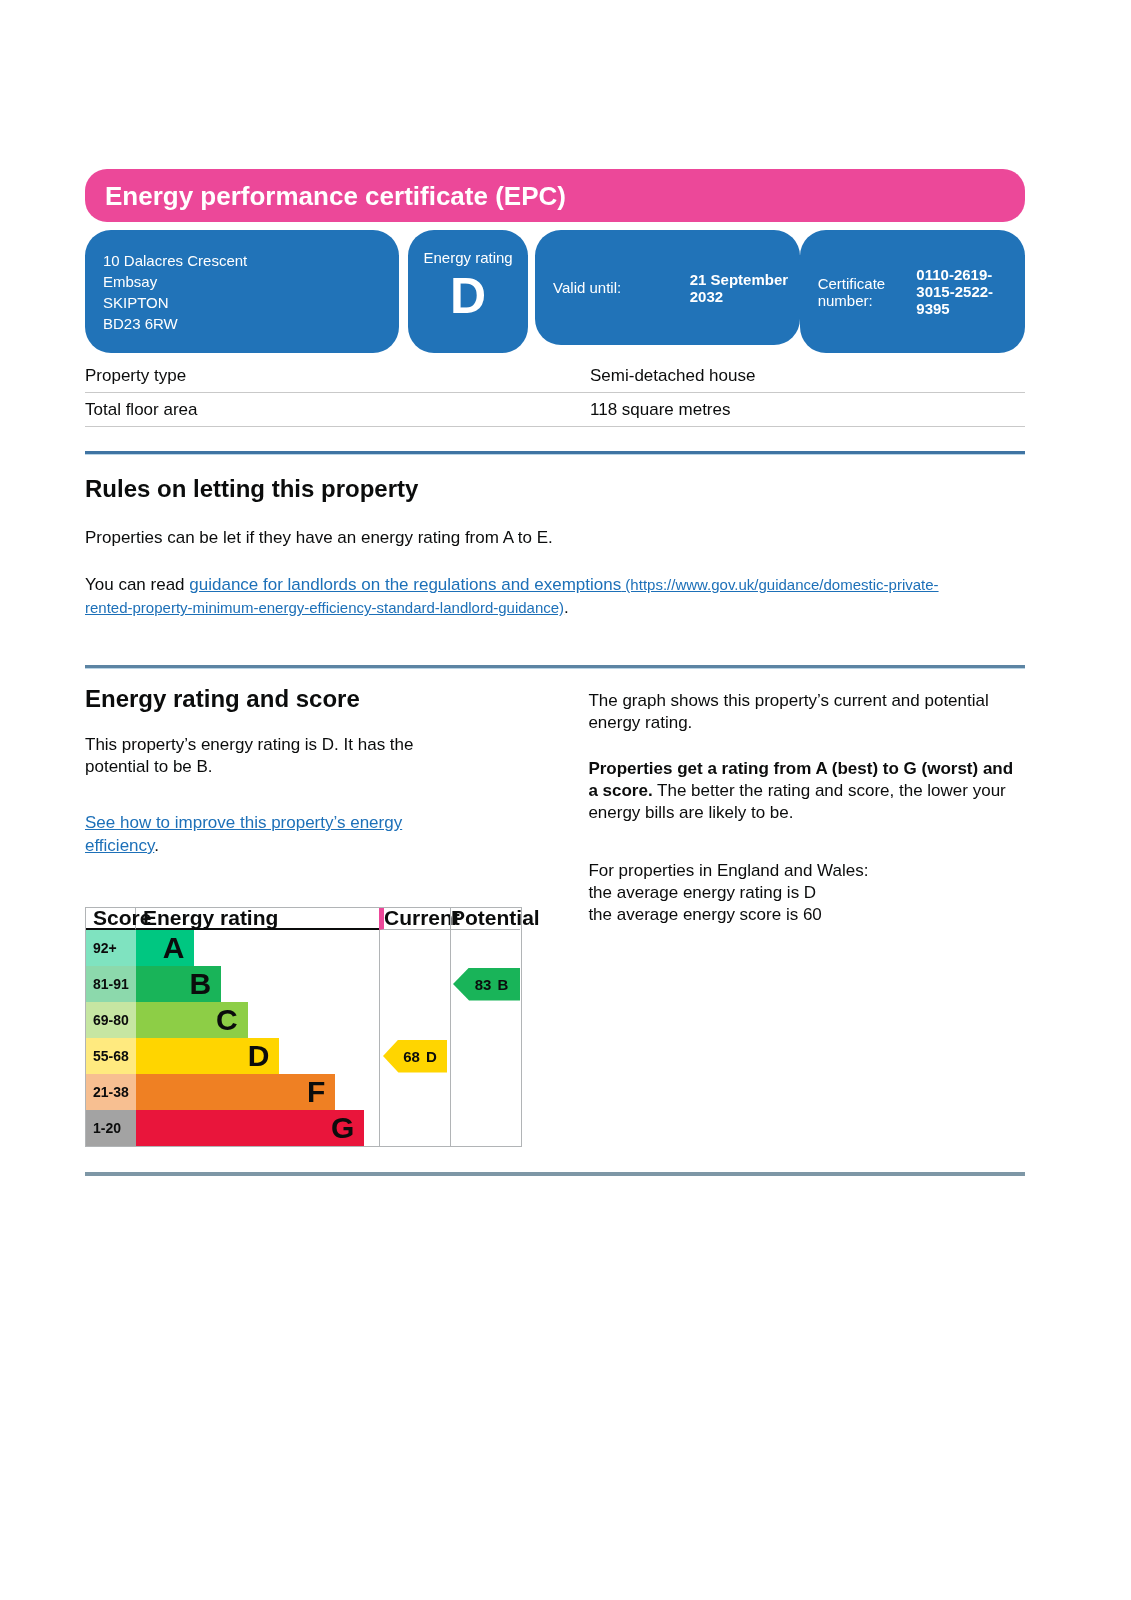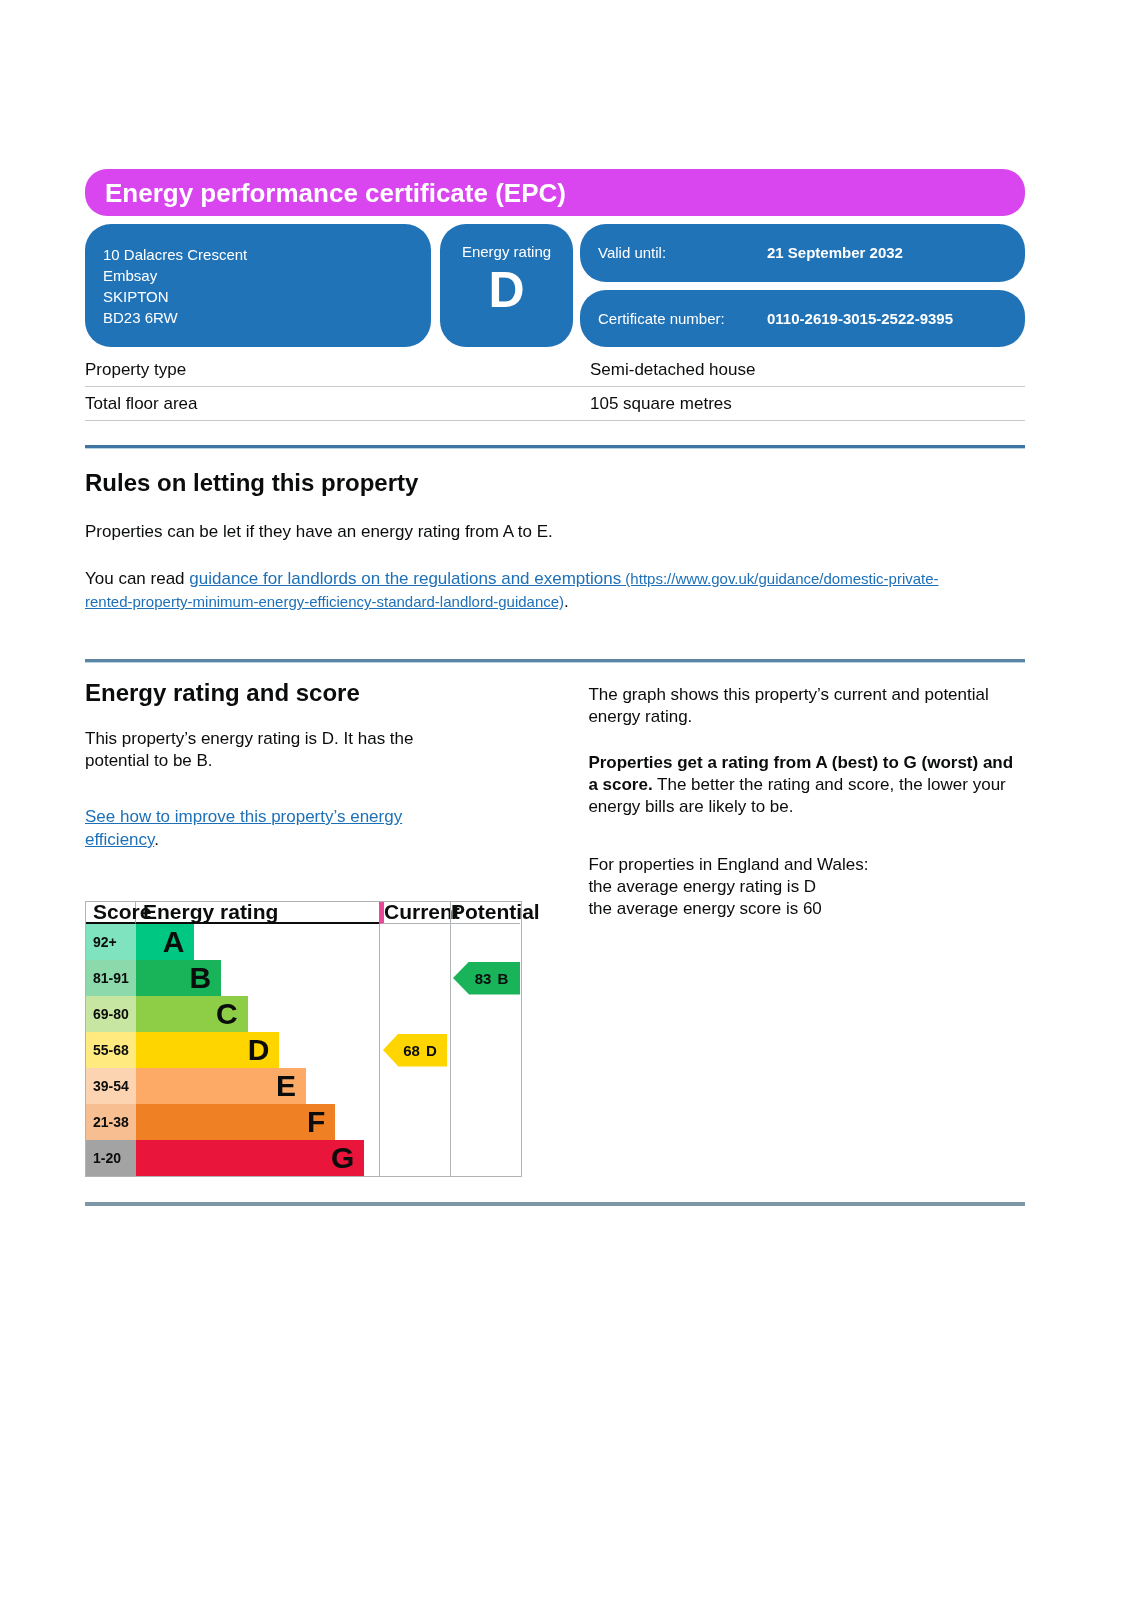--- a/index.html
+++ b/index.html
@@ -1,32 +1,32 @@
 <!DOCTYPE html>
 <html><head>
 <meta charset="utf-8">
 <style>
   html,body{margin:0;padding:0;background:#ffffff;}
   .page{position:relative;width:1131px;height:1600px;background:#ffffff;
         font-family:"Liberation Sans","DejaVu Sans",sans-serif;color:#0b0c0c;overflow:hidden;}
   .content{position:absolute;left:85px;top:169px;width:940px;}
 
   
-  .title-bar{background:#d946ef;height:47px;display:flex;align-items:center;border-radius:22px;}
+  .title-bar{background:#ec4899;height:53px;display:flex;align-items:center;border-radius:22px;}
   .title-bar h1{color:#ffffff;font-size:26px;font-weight:bold;margin:0 0 0 20px;line-height:1;}
 
   
   .summary-row{display:flex;margin-top:8px;height:123px;}
   .blue{background:#2173b8;color:#ffffff;border-radius:26px;}
   .addr-box{width:346px;margin-right:9px;box-sizing:border-box;padding:20px 0 0 18px;
             font-size:15px;line-height:21px;}
   .rating-box{width:133px;margin-right:7px;text-align:center;box-sizing:border-box;}
   .rating-label{font-size:15px;margin-top:19px;}
   .rating-letter{font-size:50px;font-weight:bold;line-height:56px;margin-top:2px;}
-  .validity-col{flex:1;display:flex;flex-direction:column;}
+  .validity-col{flex:1;display:flex;flex-direction:row;}
   .validity-box{flex:1;display:flex;align-items:center;font-size:15px;}
   .validity-box.first{margin-bottom:8px;}
   .v-label{margin-left:18px;width:169px;}
   .v-value{font-weight:bold;}
 
   
   .prop-table{margin-top:6px;}
   .prop-row{display:flex;align-items:center;height:33px;border-bottom:1px solid #c9c9c9;font-size:17px;gap:32px;}
   .prop-label{width:473px;}
 
@@ -110,21 +110,21 @@
       </div>
     </div>
 
     <div class="prop-table">
       <div class="prop-row">
         <span class="prop-label">Property type</span>
         <span class="prop-value">Semi-detached house</span>
       </div>
       <div class="prop-row">
         <span class="prop-label">Total floor area</span>
-        <span class="prop-value">105 square metres</span>
+        <span class="prop-value">118 square metres</span>
       </div>
     </div>
 
     <div class="sep one"></div>
 
     <h2>Rules on letting this property</h2>
     <p class="para1">Properties can be let if they have an energy rating from A to E.</p>
     <p class="para2"><span>You can read </span><a><span>guidance for landlords on the regulations and exemptions</span><span class="url-small"> (https://www.gov.uk/guidance/domestic-private-rented-property-minimum-energy-efficiency-standard-landlord-guidance)</span></a><span>.</span></p>
 
     <div class="sep two"></div>
@@ -182,28 +182,20 @@
               </div>
             <div class="c-current">
               <div class="epc-arrow arrow-current" style="background: rgb(255, 213, 0);">
                 <span>68</span>
                 <span>D</span>
               </div>
             </div>
             <div class="c-potential"></div>
           </div>
 
-          <div class="epc-row">
-            <div class="c-score" style="background: rgb(253, 212, 178);">39-54</div>
-            <div class="c-rating">
-                <div class="epc-bar" style="background: rgb(252, 170, 101); width: 70%;">E</div>
-              </div>
-            <div class="c-current"></div>
-            <div class="c-potential"></div>
-          </div>
 
           <div class="epc-row">
             <div class="c-score" style="background: rgb(247, 191, 145);">21-38</div>
             <div class="c-rating">
                 <div class="epc-bar" style="background: rgb(239, 128, 35); width: 82%;">F</div>
               </div>
             <div class="c-current"></div>
             <div class="c-potential"></div>
           </div>
 

